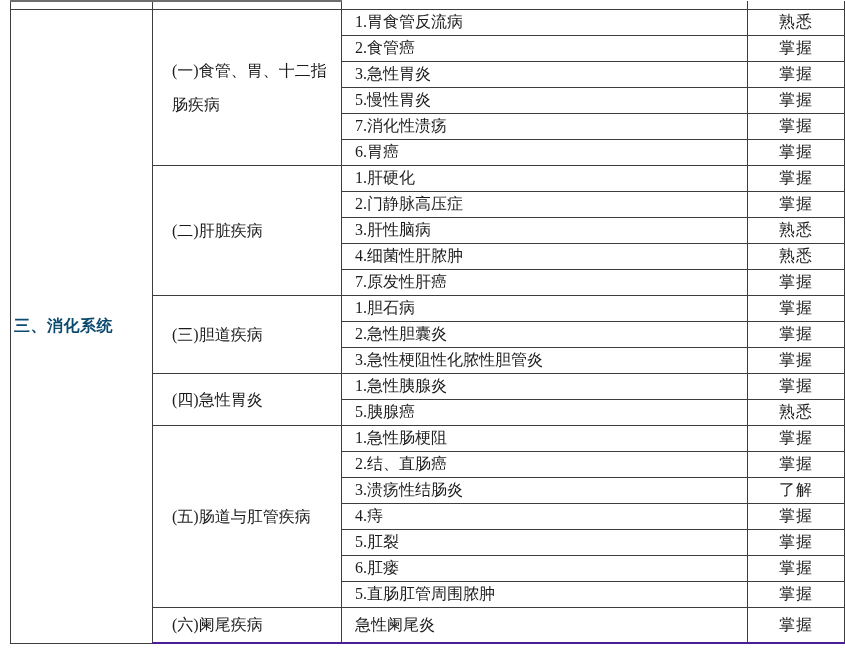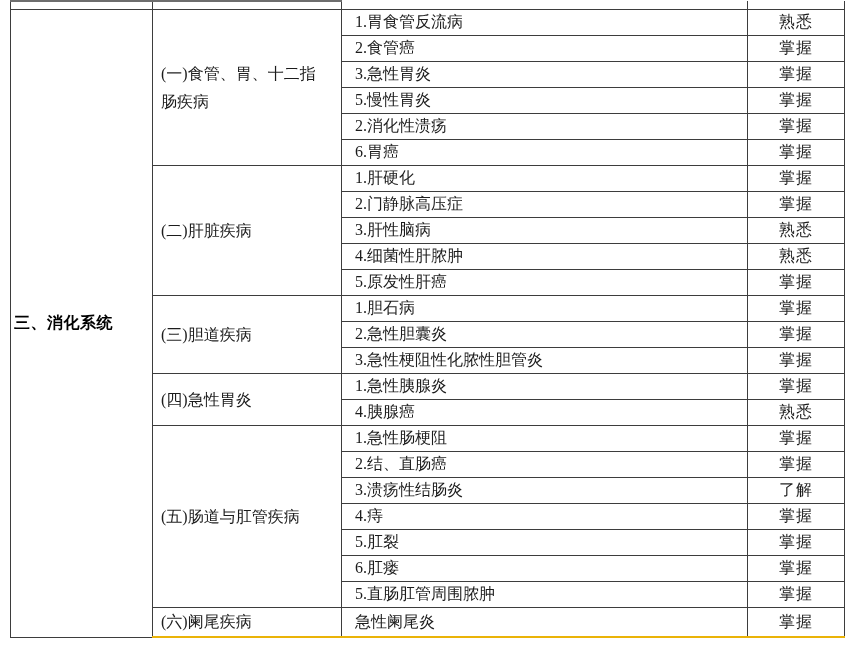--- a/index.html
+++ b/index.html
@@ -41,36 +41,36 @@
     border-top: 2px solid #6e6e6e;
   }
   tbody.main tr {
     height: 26px;
   }
   td.c-system {
     font-weight: bold;
     font-size: 16px;
     padding-left: 3px;
     letter-spacing: 0.5px;
-    color: #000000;
+    color: #0c4a6e;
     margin-left: 16px;
   }
   td.c-category {
-    padding: 0 10px 0 8px;
-    line-height: 28px;
+    padding: 0 10px 0 19px;
+    line-height: 34px;
   }
   td.c-disease {
     padding-left: 13px;
   }
   td.c-level {
     text-align: center;
     letter-spacing: 1px;
   }
   tbody.main tr:last-child td {
-    border-bottom: 2px solid #eab308;
+    border-bottom: 2px solid #4c1d95;
   }
 </style>
 </head>
 <body>
 
 <table class="syllabus">
   <colgroup>
     <col style="width:142px">
     <col style="width:189px">
     <col style="width:406px">
@@ -97,21 +97,21 @@
       </tr>
       <tr>
         <td class="c-disease">3.急性胃炎</td>
         <td class="c-level">掌握</td>
       </tr>
       <tr>
         <td class="c-disease">5.慢性胃炎</td>
         <td class="c-level">掌握</td>
       </tr>
       <tr>
-        <td class="c-disease">2.消化性溃疡</td>
+        <td class="c-disease">7.消化性溃疡</td>
         <td class="c-level">掌握</td>
       </tr>
       <tr>
         <td class="c-disease">6.胃癌</td>
         <td class="c-level">掌握</td>
       </tr>
       <tr>
         <td class="c-category" rowspan="5">(二)肝脏疾病</td>
         <td class="c-disease">1.肝硬化</td>
         <td class="c-level">掌握</td>
@@ -122,21 +122,21 @@
       </tr>
       <tr>
         <td class="c-disease">3.肝性脑病</td>
         <td class="c-level">熟悉</td>
       </tr>
       <tr>
         <td class="c-disease">4.细菌性肝脓肿</td>
         <td class="c-level">熟悉</td>
       </tr>
       <tr>
-        <td class="c-disease">5.原发性肝癌</td>
+        <td class="c-disease">7.原发性肝癌</td>
         <td class="c-level">掌握</td>
       </tr>
       <tr>
         <td class="c-category" rowspan="3">(三)胆道疾病</td>
         <td class="c-disease">1.胆石病</td>
         <td class="c-level">掌握</td>
       </tr>
       <tr>
         <td class="c-disease">2.急性胆囊炎</td>
         <td class="c-level">掌握</td>
@@ -144,21 +144,21 @@
       <tr>
         <td class="c-disease">3.急性梗阻性化脓性胆管炎</td>
         <td class="c-level">掌握</td>
       </tr>
       <tr>
         <td class="c-category" rowspan="2">(四)急性胃炎</td>
         <td class="c-disease">1.急性胰腺炎</td>
         <td class="c-level">掌握</td>
       </tr>
       <tr>
-        <td class="c-disease">4.胰腺癌</td>
+        <td class="c-disease">5.胰腺癌</td>
         <td class="c-level">熟悉</td>
       </tr>
       <tr>
         <td class="c-category" rowspan="7">(五)肠道与肛管疾病</td>
         <td class="c-disease">1.急性肠梗阻</td>
         <td class="c-level">掌握</td>
       </tr>
       <tr>
         <td class="c-disease">2.结、直肠癌</td>
         <td class="c-level">掌握</td>

